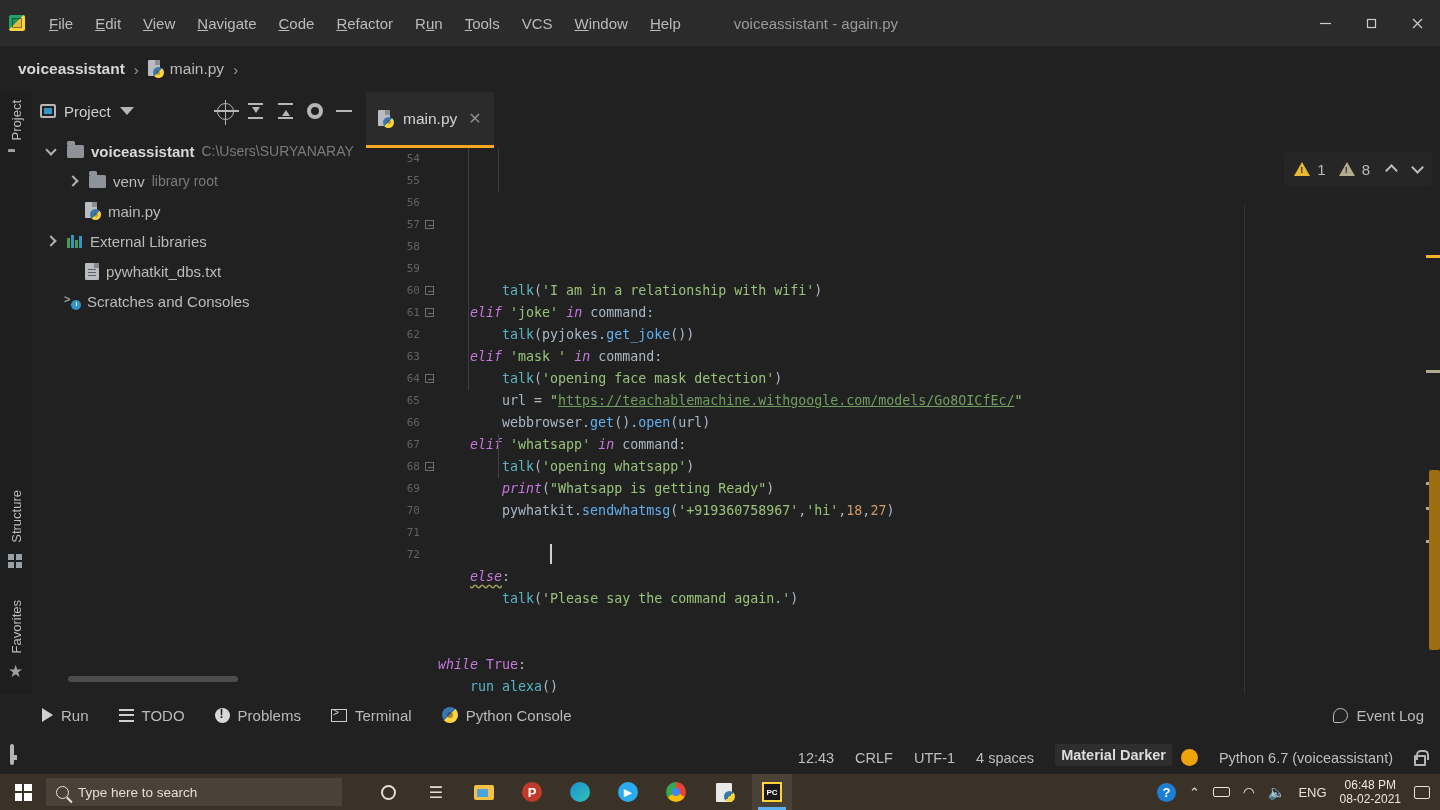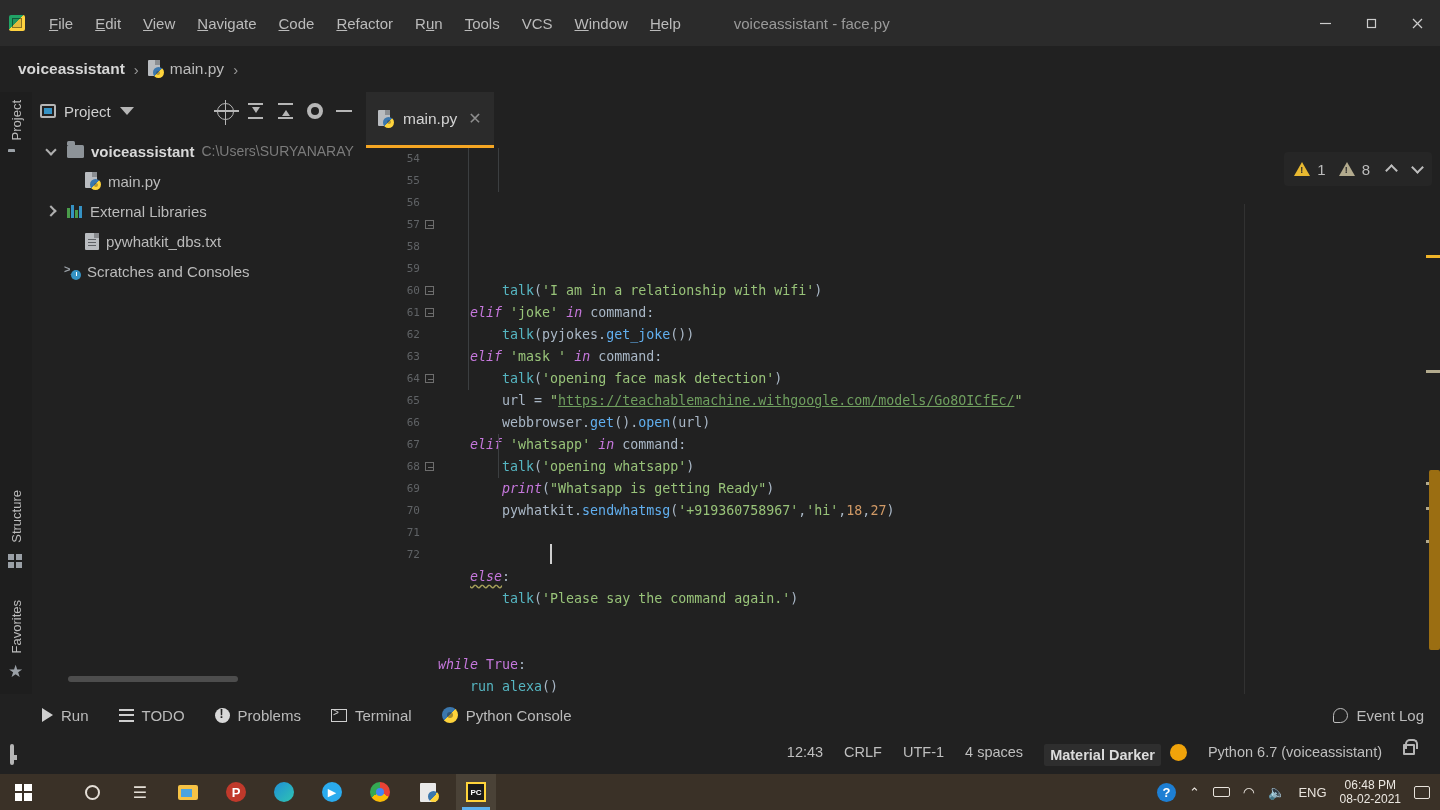--- a/index.html
+++ b/index.html
@@ -299,21 +299,21 @@
   .ic-bell { width:15px;height:15px;border:1.8px solid #bdbdbd;border-radius:50% 50% 50% 2px; }
 
   
   .status-bar {
     position:absolute; left:0; top:736px; width:1440px; height:38px; background:#212121;
     display:flex; align-items:center;
   }
   .sb-left { margin-left: 10px; }
   .ic-layout { width:16px;height:16px;border:2px solid #b5b5b5;border-radius:2px; position:relative;}
   .ic-layout::after{content:"";position:absolute;left:0;top:9px;width:5px;height:5px;background:#b5b5b5;}
-  .sb-right { margin-left:auto; display:flex; align-items:flex-start; gap:21px; padding-right:25px; }
+  .sb-right { margin-left:auto; display:flex; align-items:flex-end; gap:21px; padding-right:14px; }
   .sb-item { color:#bfbfbf; font-size:14.5px; white-space:nowrap; }
   .sb-item.boxed { background:#2e2e2e; padding:3px 6px; border-radius:2px; font-weight:bold; color:#dcdcdc;}
   .theme-dot { width:17px;height:17px;border-radius:50%;background:#f0a30a;}
   .ic-lock { width:12px;height:11px;border:2px solid #b5b5b5;border-radius:1px;position:relative;}
   .ic-lock::before{content:"";position:absolute;left:0px;top:-7px;width:9px;height:8px;
     border:2px solid #b5b5b5;border-bottom:none;border-radius:5px 5px 0 0;}
 
   
   .taskbar {
     position:absolute; left:0; top:774px; width:1440px; height:36px; background:#3a3127;
@@ -353,21 +353,21 @@
       <div class="menu-item"><u>V</u>iew</div>
       <div class="menu-item"><u>N</u>avigate</div>
       <div class="menu-item"><u>C</u>ode</div>
       <div class="menu-item"><u>R</u>efactor</div>
       <div class="menu-item">R<u>u</u>n</div>
       <div class="menu-item"><u>T</u>ools</div>
       <div class="menu-item">VCS</div>
       <div class="menu-item"><u>W</u>indow</div>
       <div class="menu-item"><u>H</u>elp</div>
     </div>
-    <div class="win-title">voiceassistant - face.py</div>
+    <div class="win-title">voiceassistant - again.py</div>
     <div class="win-controls">
       <div class="win-btn">
         <svg width="13" height="13" viewBox="0 0 13 13">
             <line x1="1" y1="6.5" x2="12" y2="6.5" stroke="#cccccc" stroke-width="1.2"></line>
           </svg>
       </div>
       <div class="win-btn">
         <svg width="13" height="13" viewBox="0 0 13 13">
             <rect x="2.5" y="2.5" width="8" height="8" fill="none" stroke="#cccccc" stroke-width="1.2"></rect>
           </svg>
@@ -455,20 +455,28 @@
 
       <div class="tree-row" style="padding-left:10px;">
         <span class="tw">
             <span class="chev down"></span>
           </span>
         <span class="folder"></span>
         <span class="node-name bold">voiceassistant</span>
         <span class="node-hint">C:\Users\SURYANARAY</span>
       </div>
 
+      <div class="tree-row" style="padding-left:32px;">
+        <span class="tw">
+            <span class="chev right"></span>
+          </span>
+        <span class="folder"></span>
+        <span class="node-name">venv</span>
+        <span class="node-hint">library root</span>
+      </div>
 
       <div class="tree-row" style="padding-left:53px;">
         <span class="py-file-icon">
           <span class="sheet"></span>
             <span class="fold"></span>
             <span class="snake"></span>
         </span>
         <span class="node-name">main.py</span>
       </div>
 
@@ -659,20 +667,24 @@
 
   <div class="taskbar">
     <div class="tb-start">
       <span class="win-logo">
           <i></i>
           <i></i>
           <i></i>
           <i></i>
         </span>
     </div>
+    <div class="tb-search">
+      <span class="glass"></span>
+      <span>Type here to search</span>
+    </div>
     <div class="tb-apps">
       <div class="tb-app">
         <span style="width:15px;height:15px;border:2px solid #e4ded6;border-radius:50%;"></span>
       </div>
       <div class="tb-app">
         <span style="color:#e4ded6;font-size:16px;">☰</span>
       </div>
       <div class="tb-app">
         <span style="width:20px;height:15px;background:#f5c245;border-radius:2px;position:relative;display:block;">
           <span style="position:absolute;left:3px;top:4px;width:11px;height:8px;background:#4aa3df;"></span>

